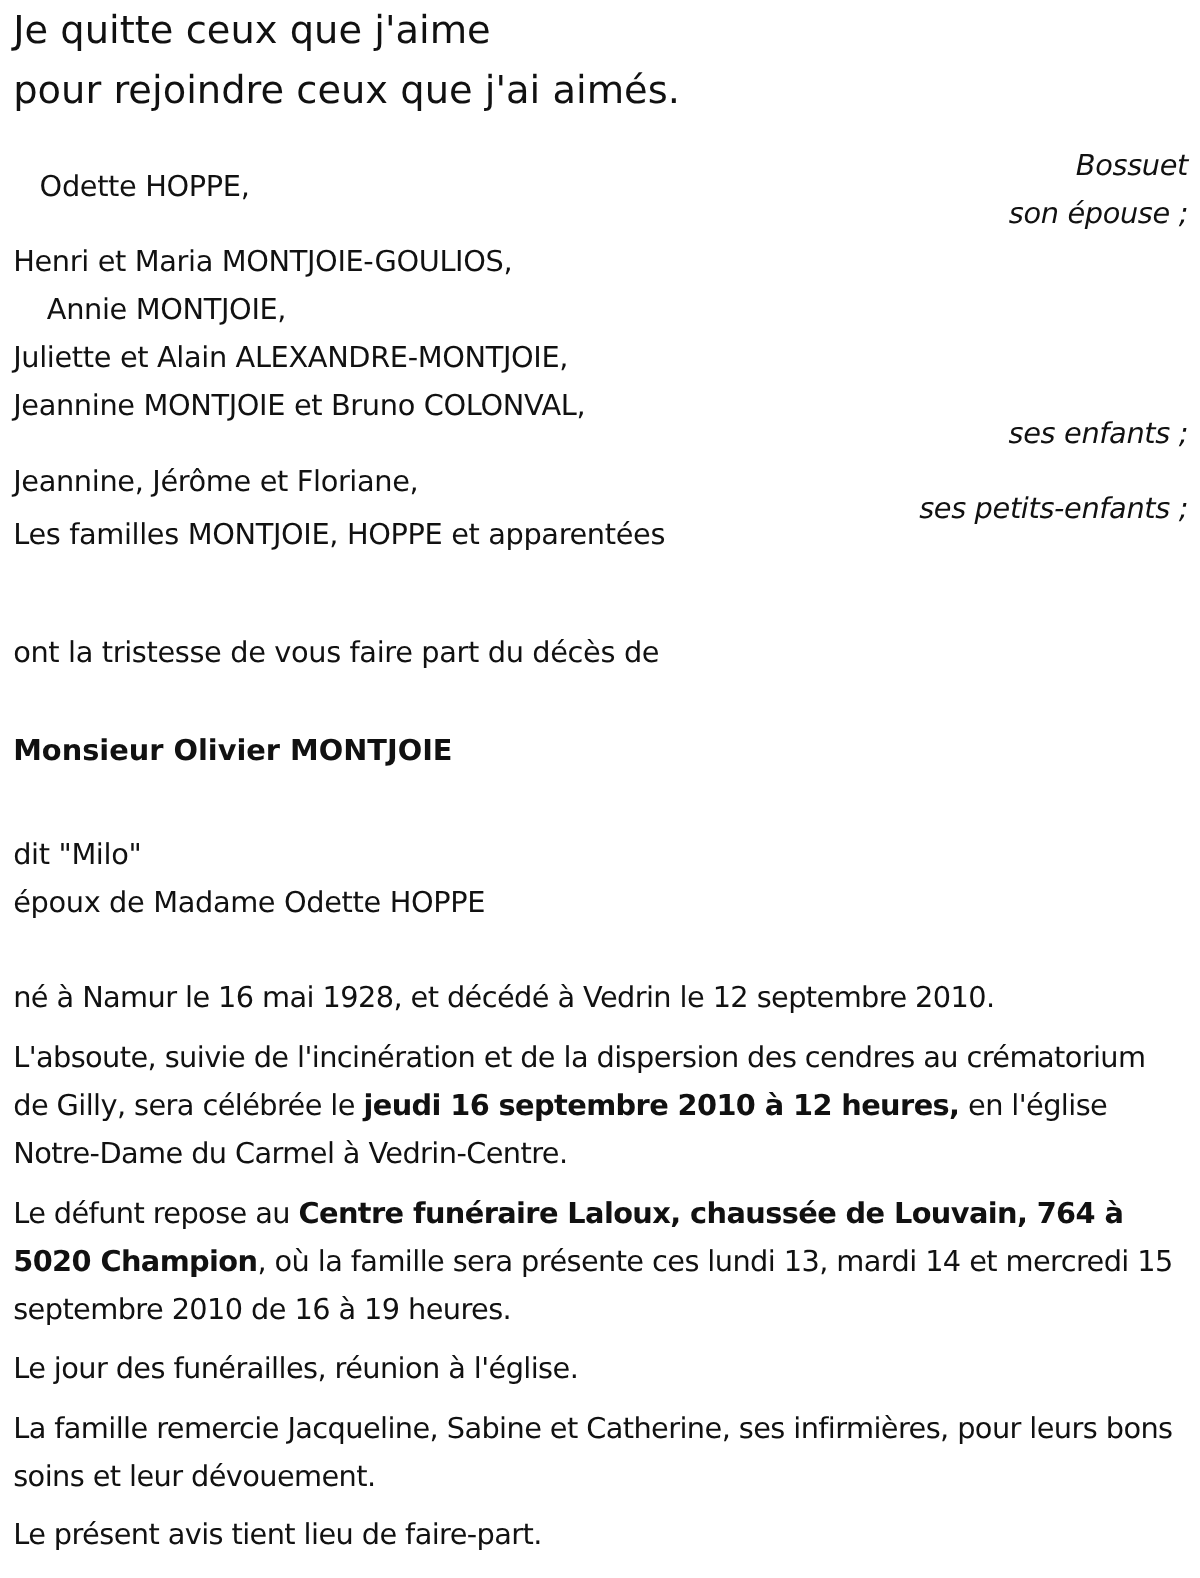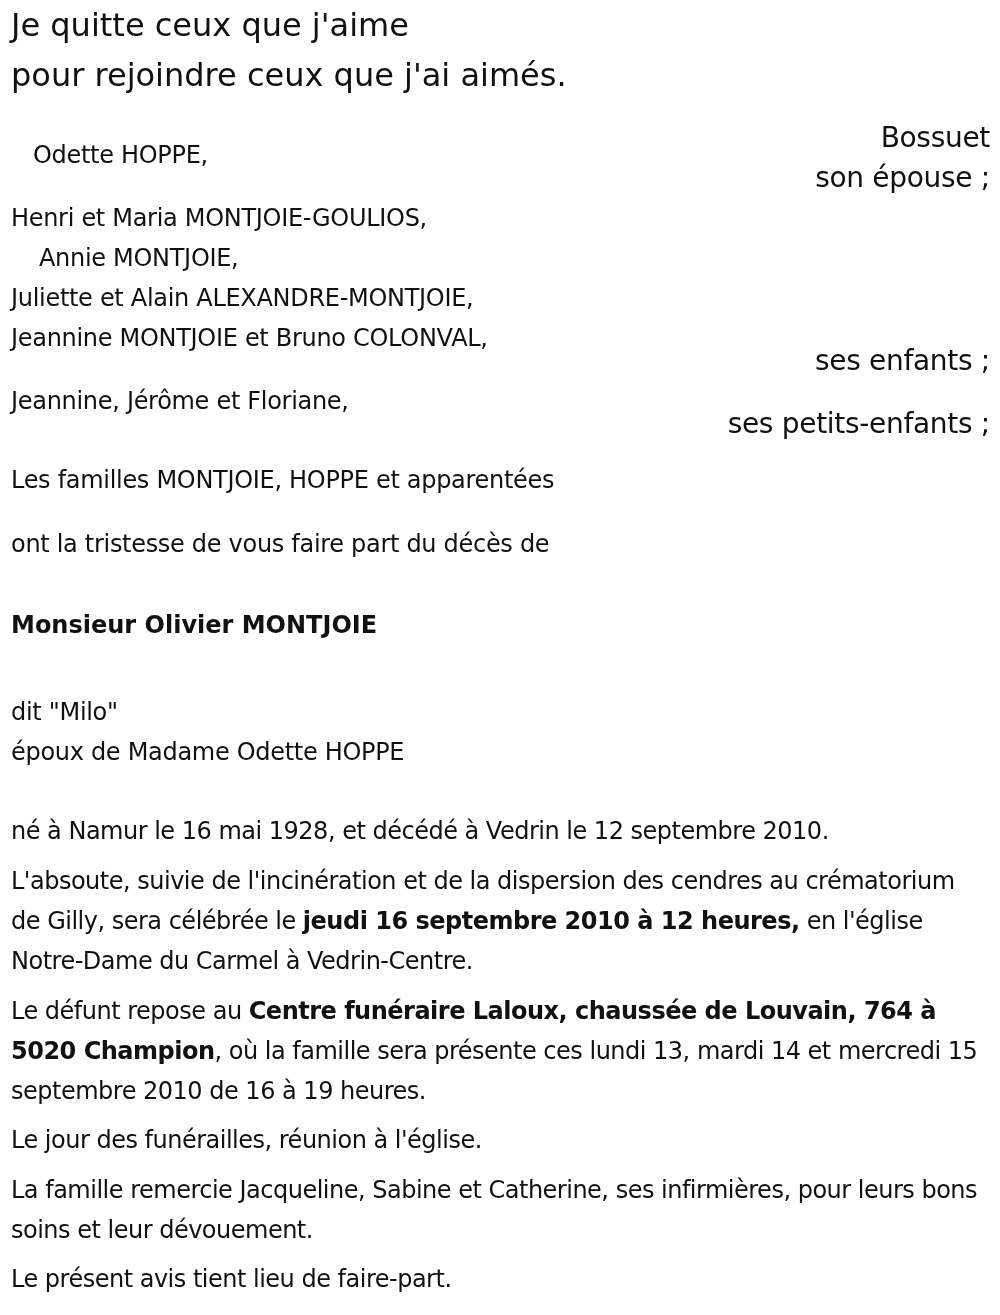--- a/index.html
+++ b/index.html
@@ -2,21 +2,21 @@
 <html><head>
 <meta charset="utf-8">
 <style>
   html, body { margin: 0; padding: 0; background: #ffffff; }
   body {
     width: 1000px; height: 1315px; position: relative; overflow: hidden;
     font-family: "DejaVu Sans", "Liberation Sans", sans-serif;
     color: #111111;
   }
   .line { position: absolute; left: 11px; white-space: nowrap; font-size: 24px; line-height: 30px; letter-spacing: -0.3px; }
-  .right { position: absolute; right: 10px; white-space: nowrap; font-size: 28px; line-height: 30px; text-align: left; letter-spacing: -0.3px; }
+  .right { position: absolute; right: 10px; white-space: nowrap; font-size: 24px; line-height: 30px; font-style: italic; text-align: left; letter-spacing: -0.3px; }
   .epigraph { font-weight: normal; font-size: 32px; letter-spacing: 0; }
   .title { font-weight: bold; font-size: 24px; line-height: 44px; letter-spacing: 0; }
   .para { position: absolute; left: 11px; width: 975px; font-size: 24px; line-height: 40px; letter-spacing: -0.5px; }
   b { font-weight: bold; text-align: right; }
 </style>
 </head>
 <body>
 
 <div>
 
@@ -29,21 +29,21 @@
 
   <div class="line" style="top:203px;">Henri et Maria MONTJOIE-GOULIOS,</div>
   <div class="line" style="top:243px;margin-left:28px;">Annie MONTJOIE,</div>
   <div class="line" style="top:283px;">Juliette et Alain ALEXANDRE-MONTJOIE,</div>
   <div class="line" style="top:323px;">Jeannine MONTJOIE et Bruno COLONVAL,</div>
   <div class="right" style="top:346px;">ses enfants ;</div>
 
   <div class="line" style="top:386px;">Jeannine, Jérôme et Floriane,</div>
   <div class="right" style="top:409px;margin-left:19px;">ses petits-enfants ;</div>
 
-  <div class="line" style="top:465px;">Les familles MONTJOIE, HOPPE et apparentées</div>
+  <div class="line" style="top:430px;">Les familles MONTJOIE, HOPPE et apparentées</div>
 
   <div class="line" style="top:529px;">ont la tristesse de vous faire part du décès de</div>
 
   <div class="line title" style="top:603px;">Monsieur Olivier MONTJOIE</div>
 
   <div class="line" style="top:697px;">dit "Milo"</div>
   <div class="line" style="top:737px;">époux de Madame Odette HOPPE</div>
 
   <div class="para" style="top:811px;">né à Namur le 16 mai 1928, et décédé à Vedrin le 12 septembre 2010.</div>
 

